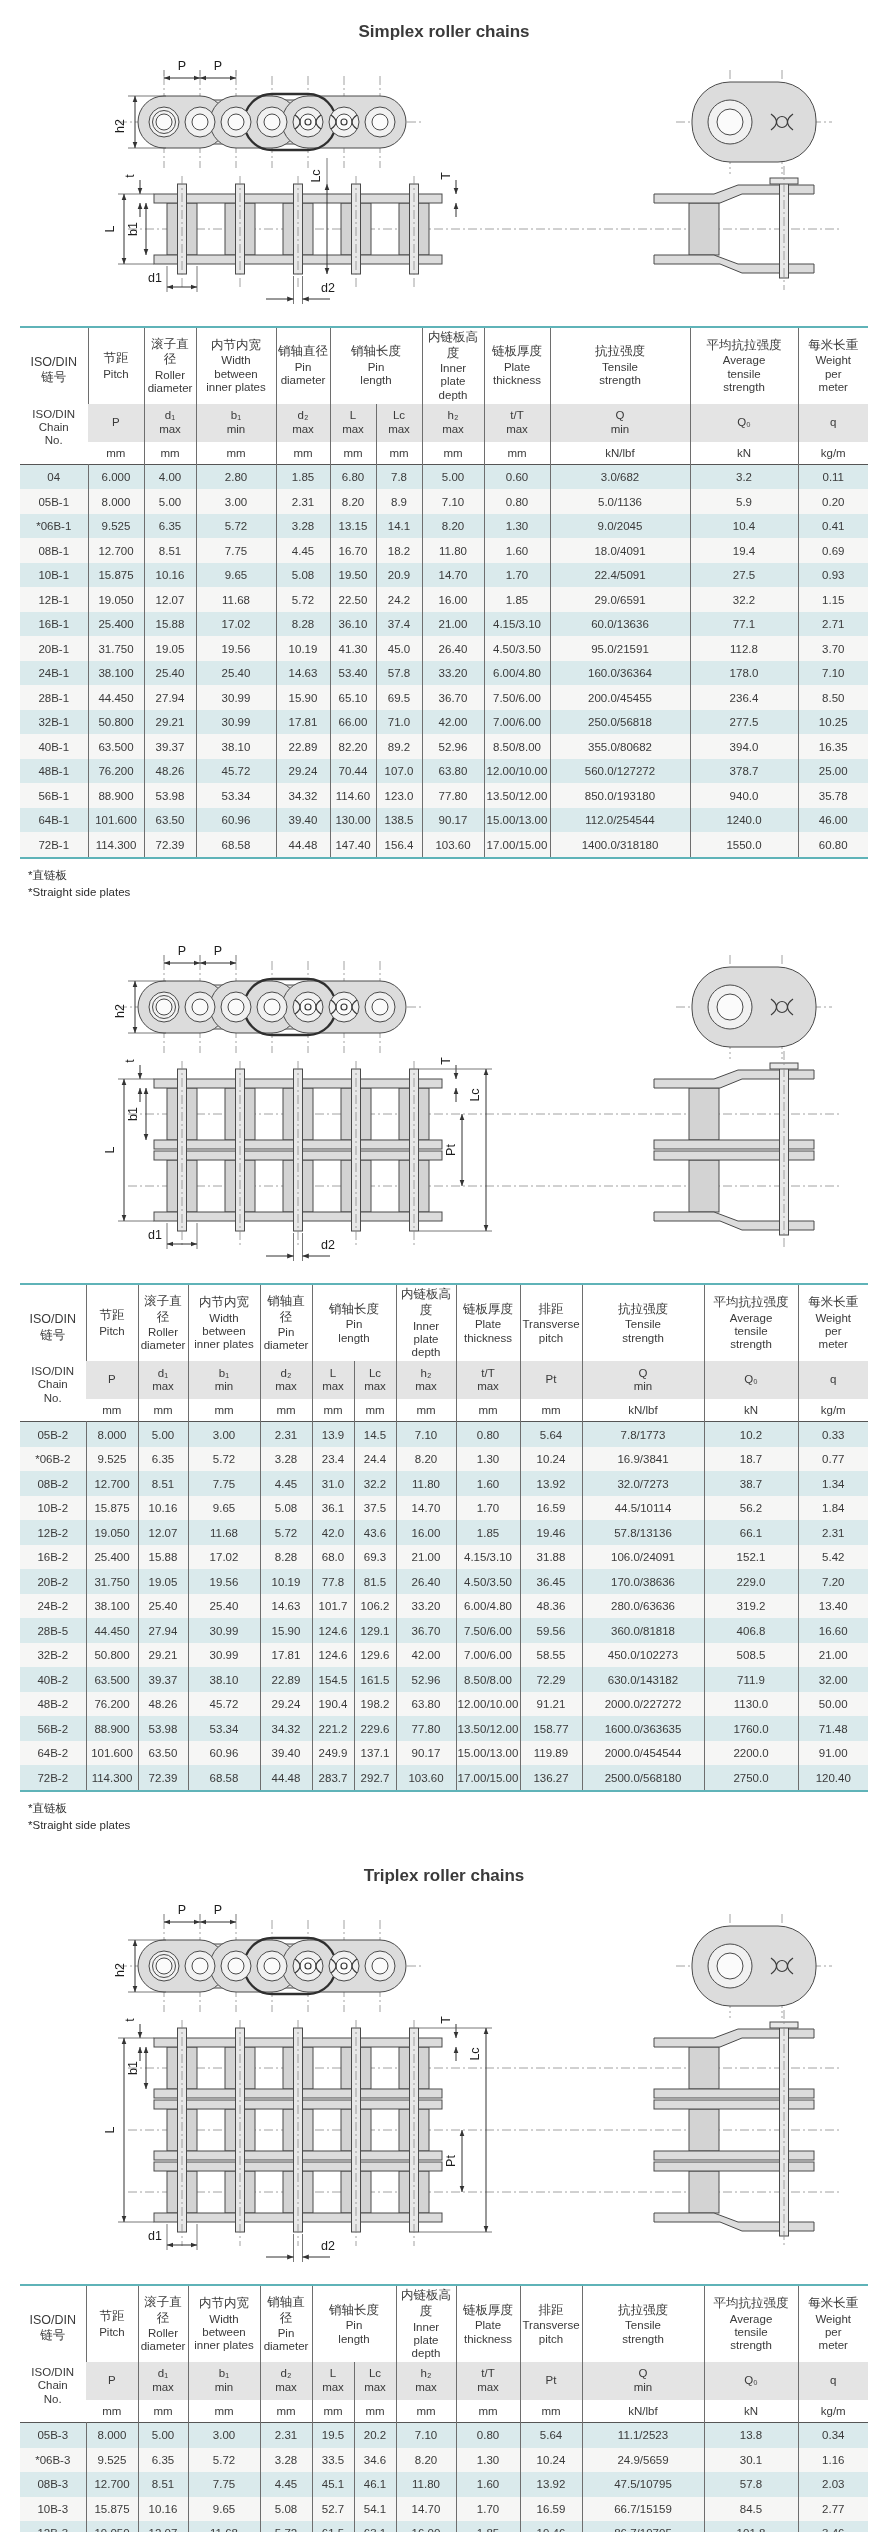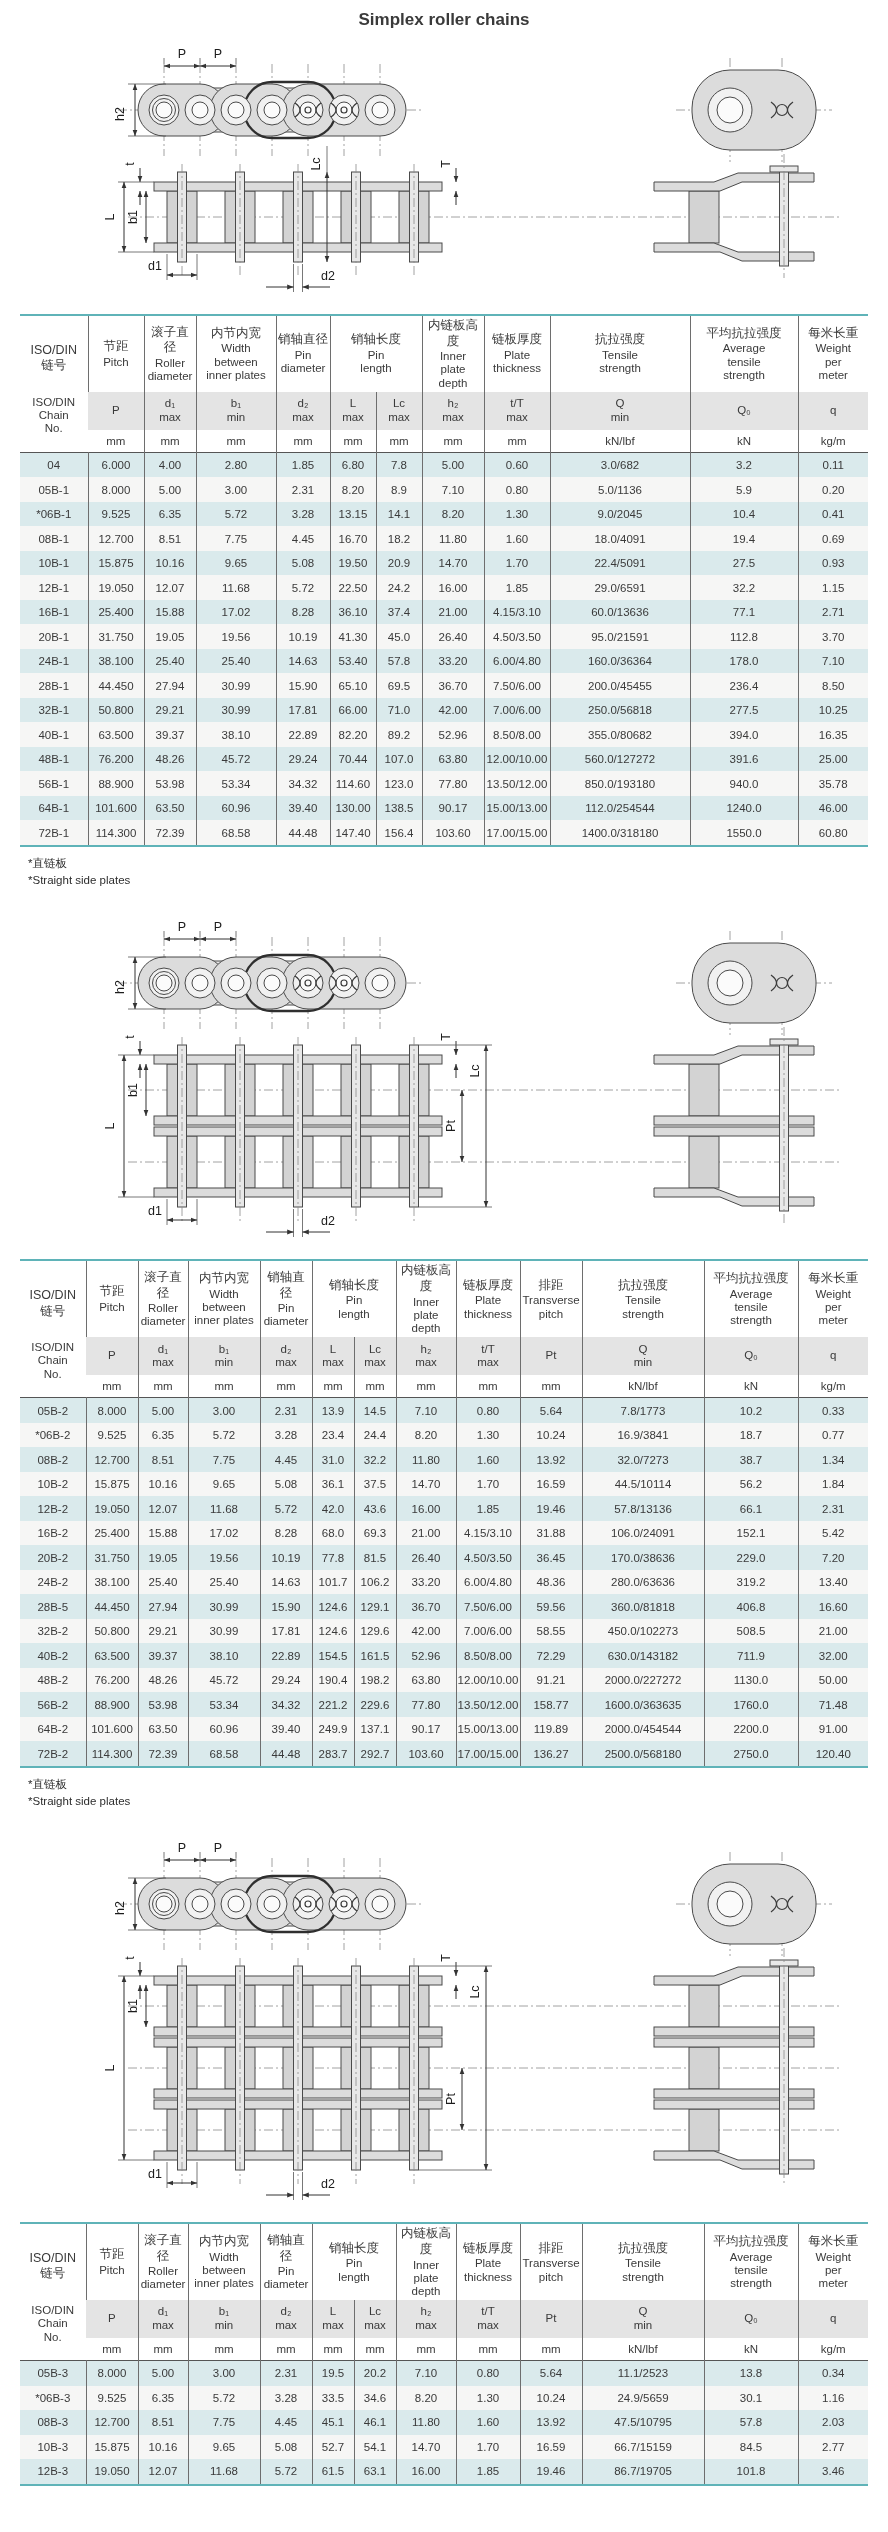--- a/index.html
+++ b/index.html
@@ -1,17 +1,17 @@
 <!DOCTYPE html>
 <html><head>
 <meta charset="utf-8">
 <style>
   html,body{margin:0;padding:0;background:#ffffff;}
   body{width:888px;font-family:"Liberation Sans","DejaVu Sans",sans-serif;color:#333;}
-  section{padding-top:6px;}
+  section{padding-top:18px;}
   .sec-title{font-size:17px;font-weight:bold;color:#3a3a3a;text-align:center;margin:4px 0 2px 0;}
   .diag{width:860px;margin:0 14px;}
   .diag svg{display:block;}
   .dlab{font-size:12.5px;fill:#1c1c1c;}
   .plate{fill:#dcdcdc;stroke:#4a4a4a;stroke-width:1;}
   .inner{fill:#e4e4e4;stroke:#4a4a4a;stroke-width:1;}
   .roller{fill:#f1f1f1;stroke:#4a4a4a;stroke-width:1;}
   .hole{fill:#fbfbfb;stroke:#4a4a4a;stroke-width:1;}
   .ring{fill:none;stroke:#4a4a4a;stroke-width:1;}
   .rollerp{fill:#d3d3d3;stroke:#4a4a4a;stroke-width:1;}
@@ -436,21 +436,21 @@
           <td>48B-1</td>
           <td>76.200</td>
           <td>48.26</td>
           <td>45.72</td>
           <td>29.24</td>
           <td>70.44</td>
           <td>107.0</td>
           <td>63.80</td>
           <td>12.00/10.00</td>
           <td>560.0/127272</td>
-          <td>391.6</td>
+          <td>378.7</td>
           <td>25.00</td>
         </tr>
         <tr class="even">
           <td>56B-1</td>
           <td>88.900</td>
           <td>53.98</td>
           <td>53.34</td>
           <td>34.32</td>
           <td>114.60</td>
           <td>123.0</td>
@@ -969,20 +969,21 @@
         </tr>
       </tbody>
   </table>
   <div class="foot">
     <div>*直链板</div>
     <div>*Straight side plates</div>
   </div>
 </section>
 
 <section>
+  <h2 class="sec-title">Triplex roller chains</h2>
   <div class="diag" id="diag-2">
       <svg width="860" height="390" viewBox="0 0 860 390" xmlns="http://www.w3.org/2000/svg">
         <defs>
           <marker id="arw2" viewBox="0 0 10 10" refX="9" refY="5" markerWidth="7" markerHeight="7" orient="auto-start-reverse">
             <path d="M0,1.5 L9,5 L0,8.5 z" fill="#333"></path>
           </marker>
         </defs>
         <line x1="104" y1="78" x2="410" y2="78" stroke="#8a8a8a" stroke-width="0.8" stroke-dasharray="9 3 2 3"></line>
         <line x1="150" y1="32" x2="150" y2="124" stroke="#8a8a8a" stroke-width="0.8" stroke-dasharray="9 3 2 3"></line>
         <line x1="186" y1="32" x2="186" y2="124" stroke="#8a8a8a" stroke-width="0.8" stroke-dasharray="9 3 2 3"></line>

